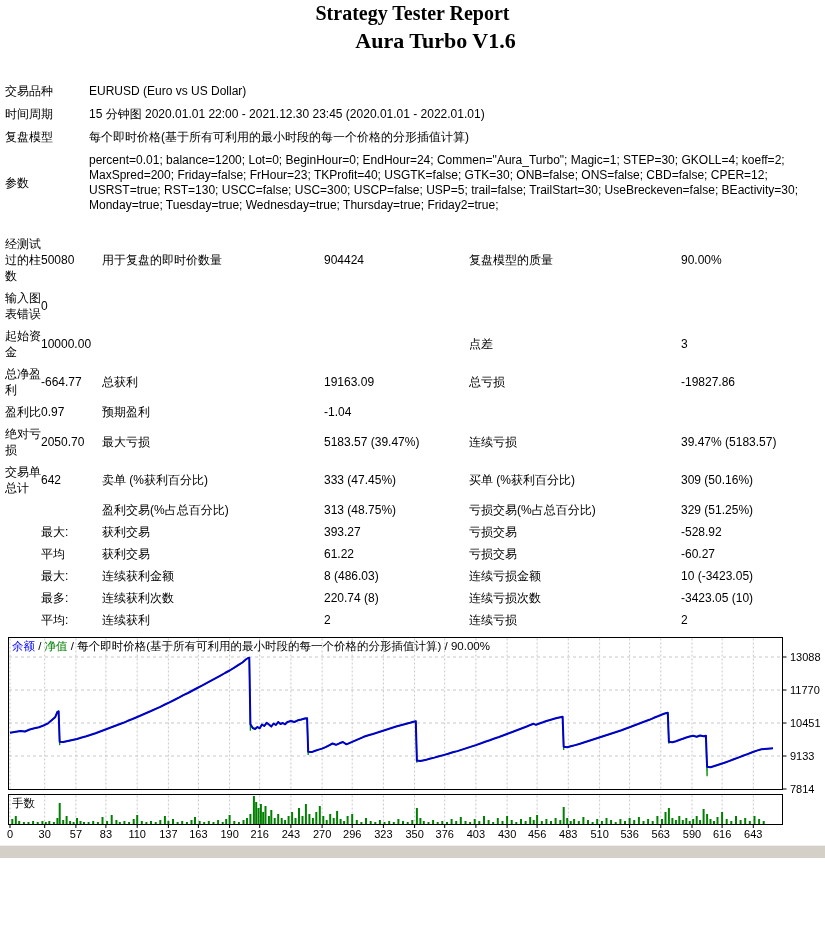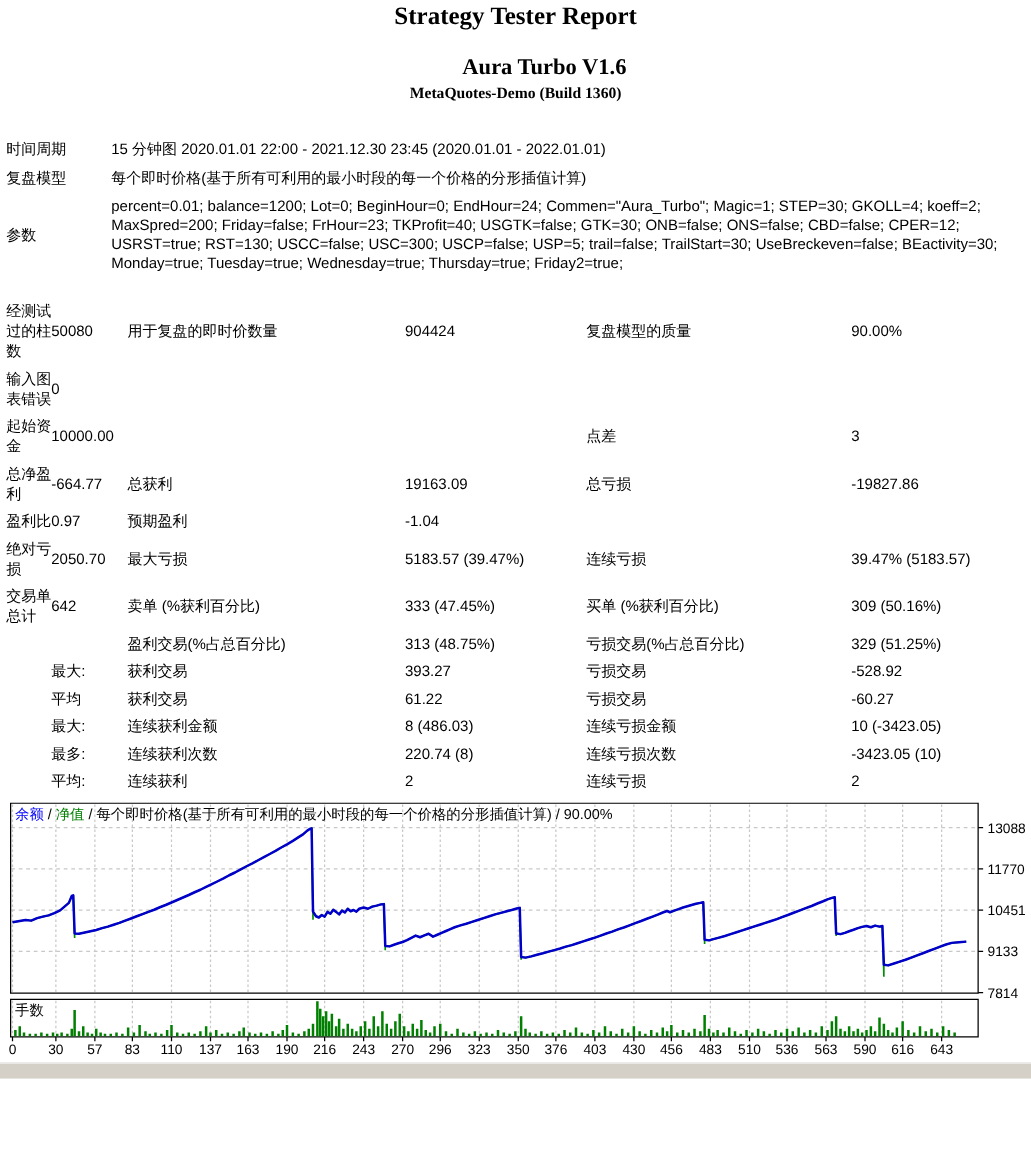--- a/index.html
+++ b/index.html
@@ -1,19 +1,19 @@
 <!DOCTYPE html>
 <html><head>
 <meta charset="utf-8">
 <style>
   html,body{margin:0;padding:0;background:#fff;}
   body{width:825px;font-family:"Liberation Sans","DejaVu Sans",sans-serif;font-size:12px;color:#000;}
   .hdr{text-align:center;font-family:"Liberation Serif","DejaVu Serif",serif;margin-top:2px;}
   .hdr h1{font-size:20px;margin:2px 0 0;}
-  .hdr h2{font-size:18px;margin:18px 0 0;padding-left:46px;}
+  .hdr h2{font-size:22px;margin:3px 0 0;padding-left:46px;}
   .hdr h3{font-size:12.5px;margin:3px 0 0;}
   table{border-collapse:collapse;table-layout:fixed;}
   td{vertical-align:middle;}
   .info-table{margin:26px 0 0 5px;width:814px;}
   .info-table td{padding:4px 0;line-height:15px;}
   .info-table .il{width:80px;}
   .info-table .iv{padding-left:4px;}
   .stats-table{margin:16px 0 0 5px;width:812px;}
   .stats-table td{padding:3px 0;line-height:16px;}
   .stats-table .c1{width:36px;}
@@ -26,25 +26,28 @@
   .lbl{padding-left:7px !important;}
   .chart-wrap{margin:6px 0 0 4px;}
   .bottom-strip{width:825px;height:12px;background:#d4d0c8;border-top:1px solid #efefef;margin-top:1px;}
 </style>
 </head>
 <body>
 
 <div class="hdr">
   <h1>Strategy Tester Report</h1>
   <h2>Aura Turbo V1.6</h2>
-  <h3>MetaQuotes-Demo (Build 1360)</h3>
 </div>
 
 <table class="info-table">
   <tbody>
+      <tr>
+    <td class="il">交易品种</td>
+    <td class="iv">EURUSD (Euro vs US Dollar)</td>
+  </tr>
   <tr>
     <td class="il">时间周期</td>
     <td class="iv">15 分钟图 2020.01.01 22:00 - 2021.12.30 23:45 (2020.01.01 - 2022.01.01)</td>
   </tr>
   <tr>
     <td class="il">复盘模型</td>
     <td class="iv">每个即时价格(基于所有可利用的最小时段的每一个价格的分形插值计算)</td>
   </tr>
   <tr>
     <td class="il">参数</td>

